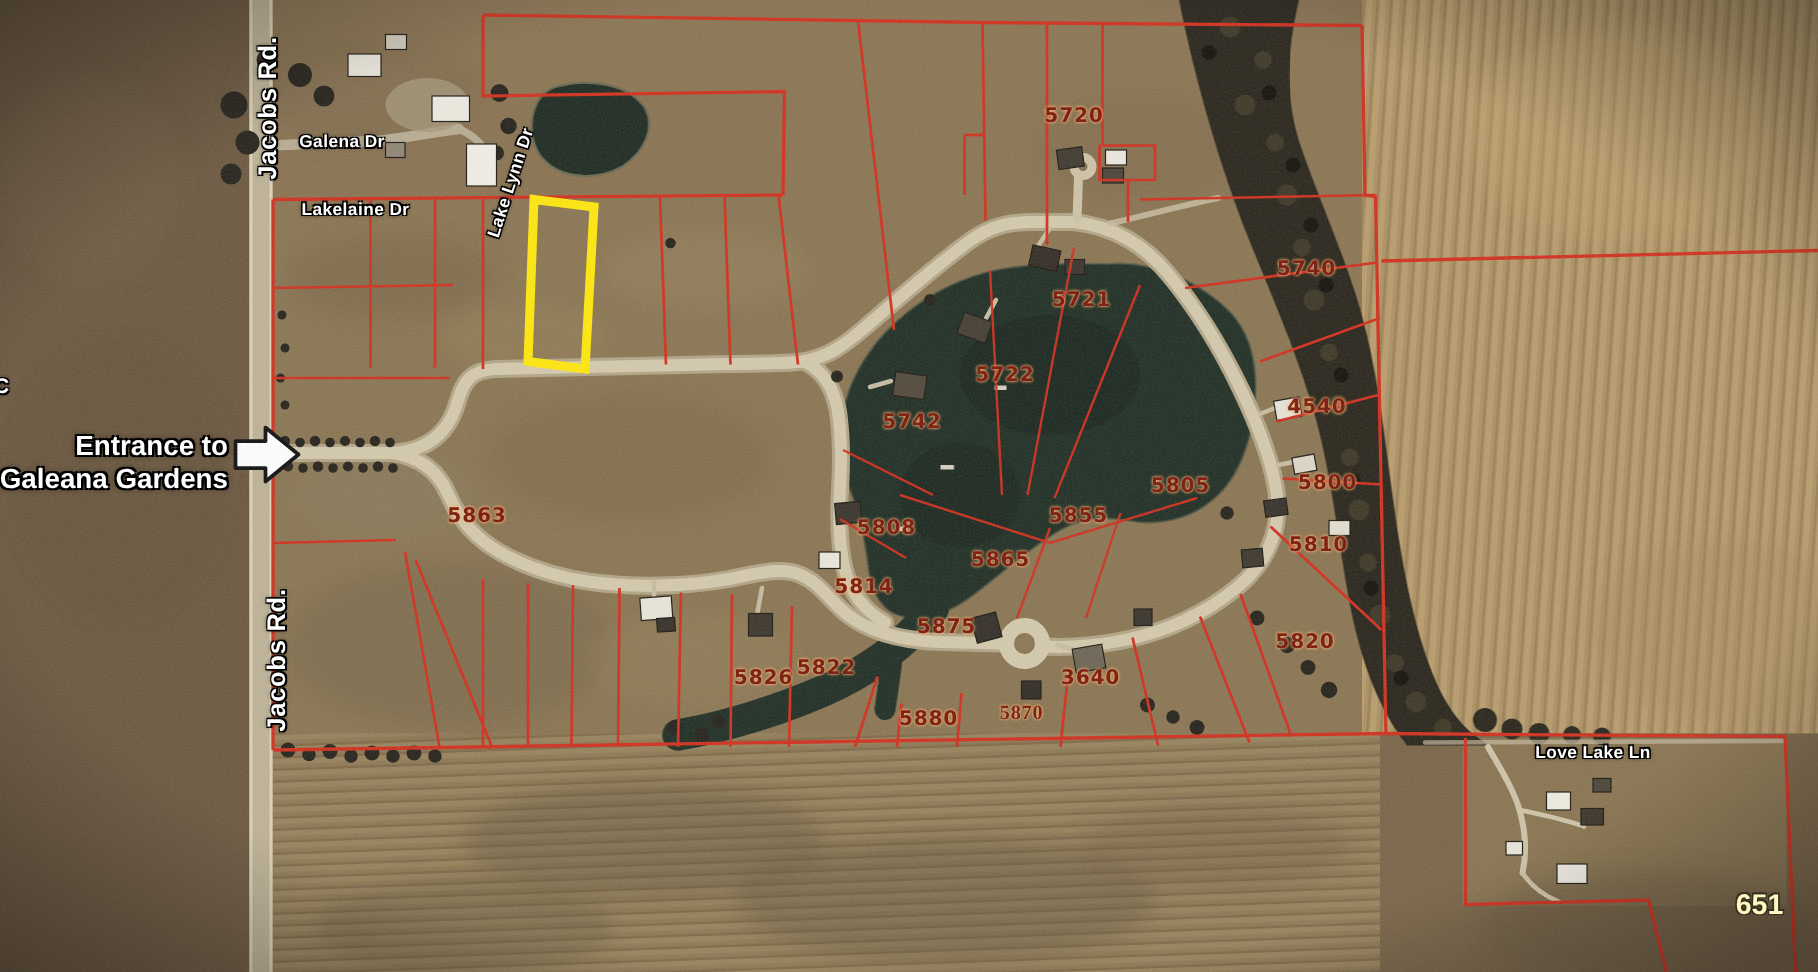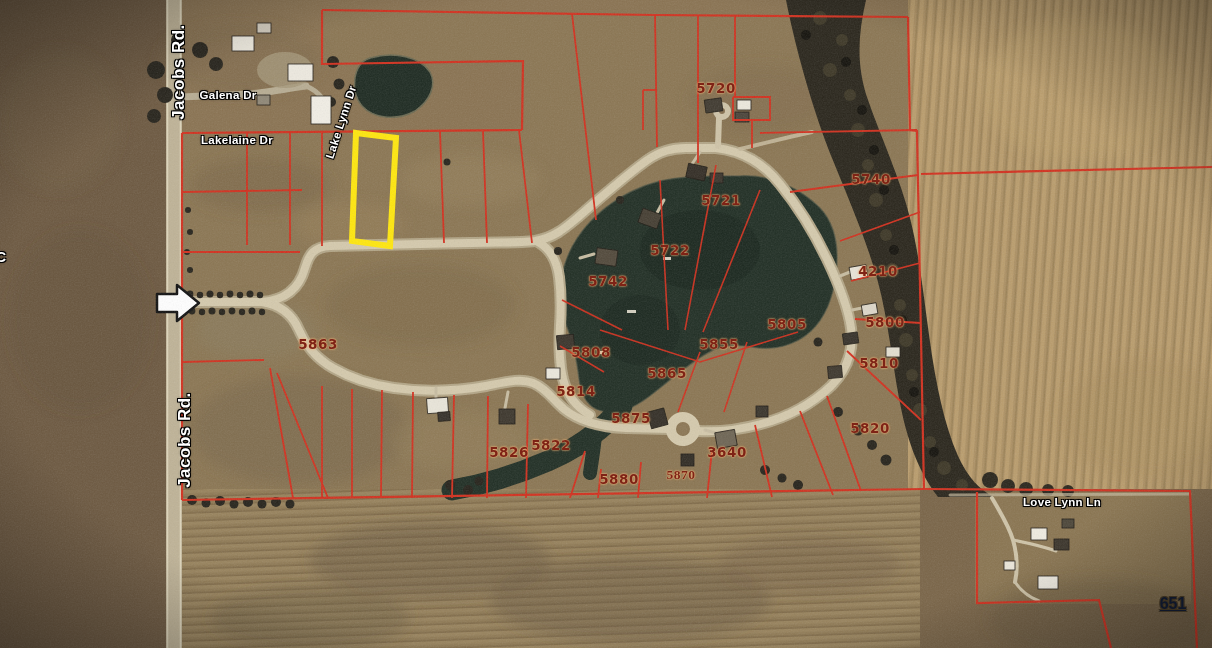--- a/index.html
+++ b/index.html
@@ -14,22 +14,22 @@
   .jacobs{font-size:17px;letter-spacing:.5px;transform:translate(-50%,-50%) rotate(-90deg);}
   .lakelynn{transform:translate(-50%,-50%) rotate(-72deg);}
   .entrance{position:absolute;left:152px;top:308px;transform:translate(-100%,-50%);
        text-align:right;color:#fff;font-weight:bold;font-size:18.5px;line-height:1.18;
        text-shadow:-1.5px -1.5px 0 #000,1.5px -1.5px 0 #000,-1.5px 1.5px 0 #000,1.5px 1.5px 0 #000,0 0 4px #000;
        z-index:6;white-space:nowrap;}
   .lot-num{position:absolute;font-family:"DejaVu Sans","Liberation Sans",sans-serif;
        font-weight:bold;font-size:13.5px;color:#7e2316;letter-spacing:.5px;
        transform:translate(-50%,-50%);z-index:4;
        text-shadow:0 0 2px rgba(242,186,128,.95),0 0 1px rgba(242,186,128,.9),0 0 3px rgba(230,160,100,.5);}
-  .parcel651{font-size:16px;color:#0f172a;
-       text-shadow:-1px -1px 0 #3a3020,1px -1px 0 #3a3020,-1px 1px 0 #3a3020,1px 1px 0 #3a3020;text-decoration:underline;}
+  .parcel651{font-size:19px;color:#fef9c3;
+       text-shadow:-1px -1px 0 #3a3020,1px -1px 0 #3a3020,-1px 1px 0 #3a3020,1px 1px 0 #3a3020;}
   .edge-c{transform:translate(0,-50%);font-size:14px;}
 </style>
 </head>
 <body>
 
 <div id="stage">
 <svg width="1212" height="648" viewBox="0 0 1212 648">
   <defs>
     <pattern id="vstripe" width="9" height="80" patternUnits="userSpaceOnUse" patternTransform="rotate(4)">
       <rect width="9" height="80" fill="#ad9164"></rect>
@@ -358,33 +358,37 @@
 
   <rect x="0" y="0" width="1212" height="648" fill="#888" filter="url(#grain)"></rect>
   <rect x="0" y="0" width="1212" height="648" fill="url(#vig)"></rect>
 </svg>
 
   <div class="lbl jacobs" style="left:179px;top:72px;">Jacobs Rd.</div>
   <div class="lbl jacobs" style="left:185px;top:440px;">Jacobs Rd.</div>
   <div class="lbl street-sm" style="left:228px;top:95px;">Galena Dr</div>
   <div class="lbl street-sm" style="left:237px;top:140px;">Lakelaine Dr</div>
   <div class="lbl street-sm lakelynn" style="left:341px;top:122px;">Lake Lynn Dr</div>
-  <div class="lbl street-sm" style="left:1062px;top:502px;">Love Lynn Ln</div>
+  <div class="lbl street-sm" style="left:1062px;top:502px;">Love Lake Ln</div>
   <div class="lbl edge-c" style="left:-4px;top:257px;transform:translate(0,-50%);">C</div>
   <div class="lbl parcel651" style="left:1173px;top:604px;">651</div>
 
+  <div class="entrance">
+    <span>Entrance to</span><br>
+    <span>Galeana Gardens</span>
+  </div>
 
   <div id="lot-layer">
-      <div class="lot-num" style="left: 716px; top: 77px; margin-top: 11px;">5720</div>
+      <div class="lot-num" style="left: 716px; top: 77px;">5720</div>
       <div class="lot-num" style="left: 721px; top: 200px;">5721</div>
       <div class="lot-num" style="left: 670px; top: 250px;">5722</div>
       <div class="lot-num" style="left: 847px; top: 179px; margin-left: 24px;">5740</div>
       <div class="lot-num" style="left: 608px; top: 281px;">5742</div>
       <div class="lot-num" style="left: 787px; top: 280px; margin-top: 44px;">5805</div>
-      <div class="lot-num" style="left: 878px; top: 271px;">4210</div>
+      <div class="lot-num" style="left: 878px; top: 271px;">4540</div>
       <div class="lot-num" style="left: 885px; top: 322px;">5800</div>
       <div class="lot-num" style="left: 879px; top: 363px;">5810</div>
       <div class="lot-num" style="left: 870px; top: 428px;">5820</div>
       <div class="lot-num" style="left: 591px; top: 352px;">5808</div>
       <div class="lot-num" style="left: 719px; top: 344px;">5855</div>
       <div class="lot-num" style="left: 667px; top: 373px;">5865</div>
       <div class="lot-num" style="left: 576px; top: 391px;">5814</div>
       <div class="lot-num" style="left: 631px; top: 418px;">5875</div>
       <div class="lot-num" style="left: 551px; top: 445px;">5822</div>
       <div class="lot-num" style="left: 509px; top: 452px;">5826</div>

